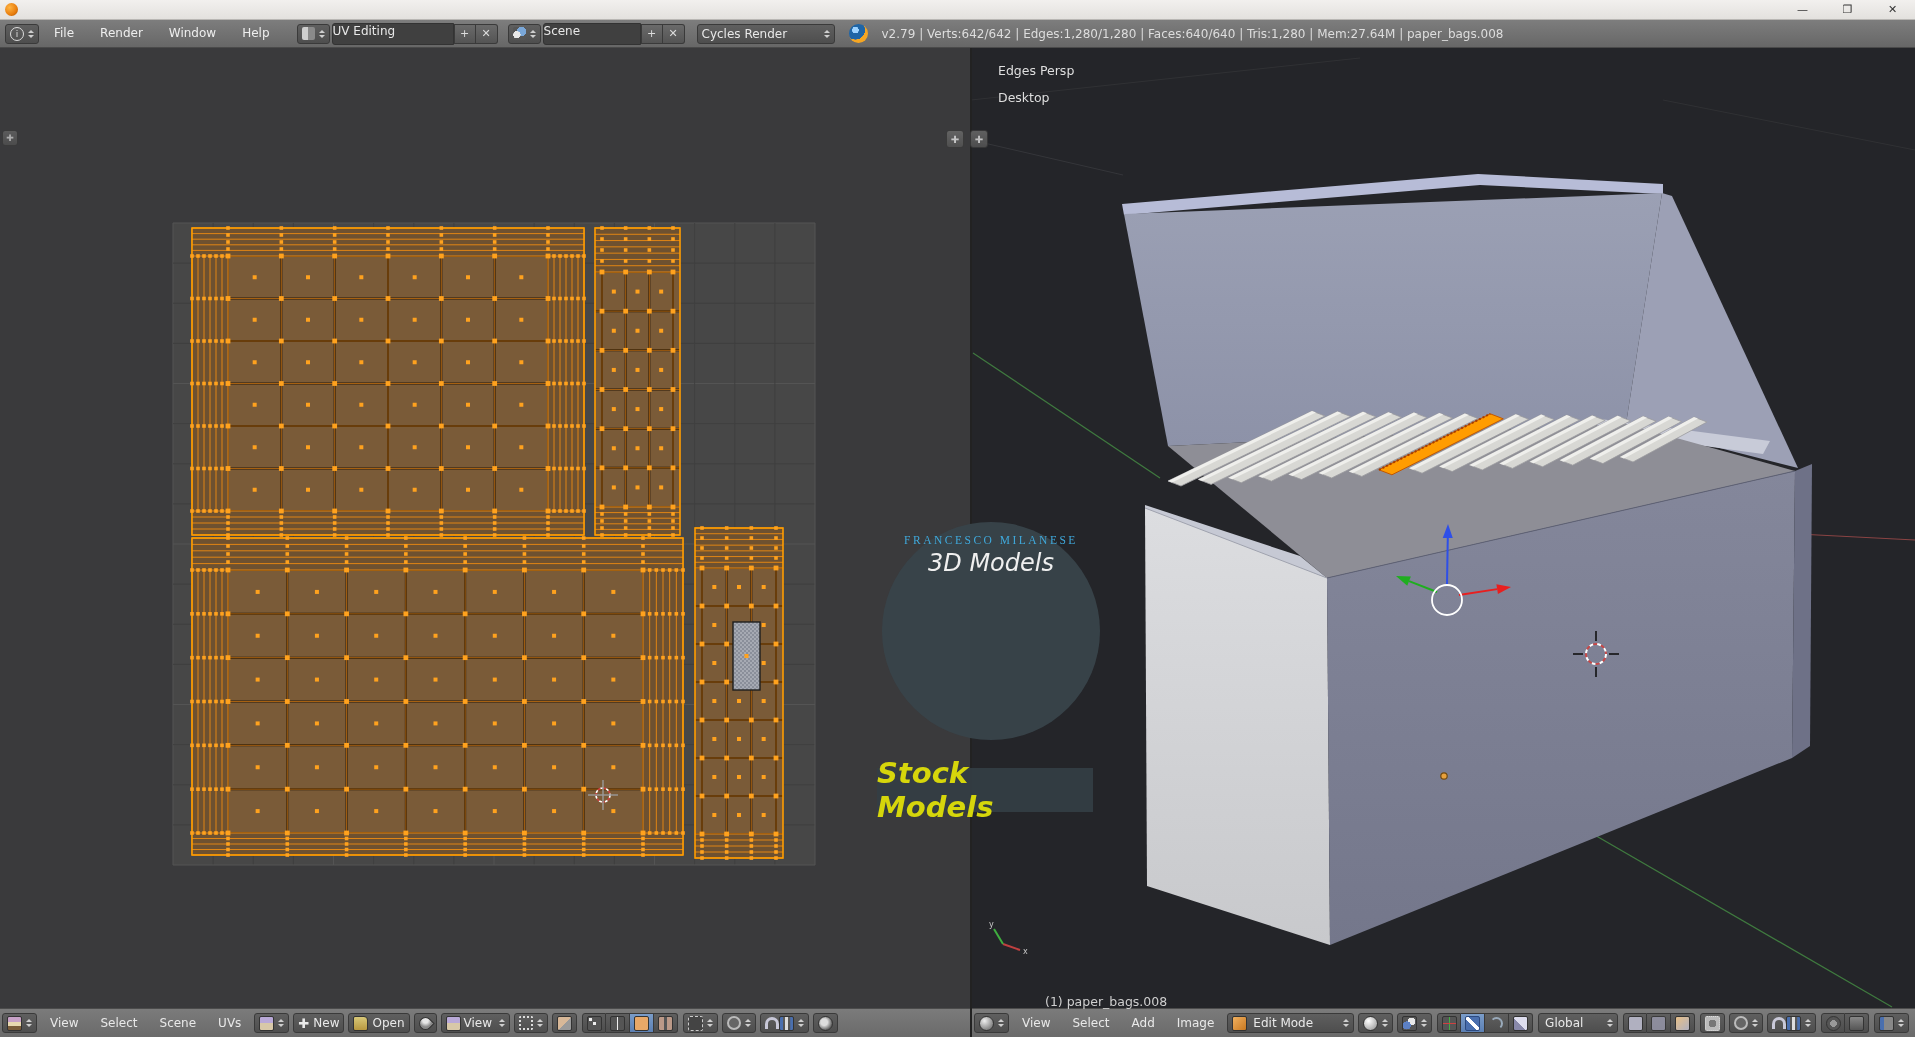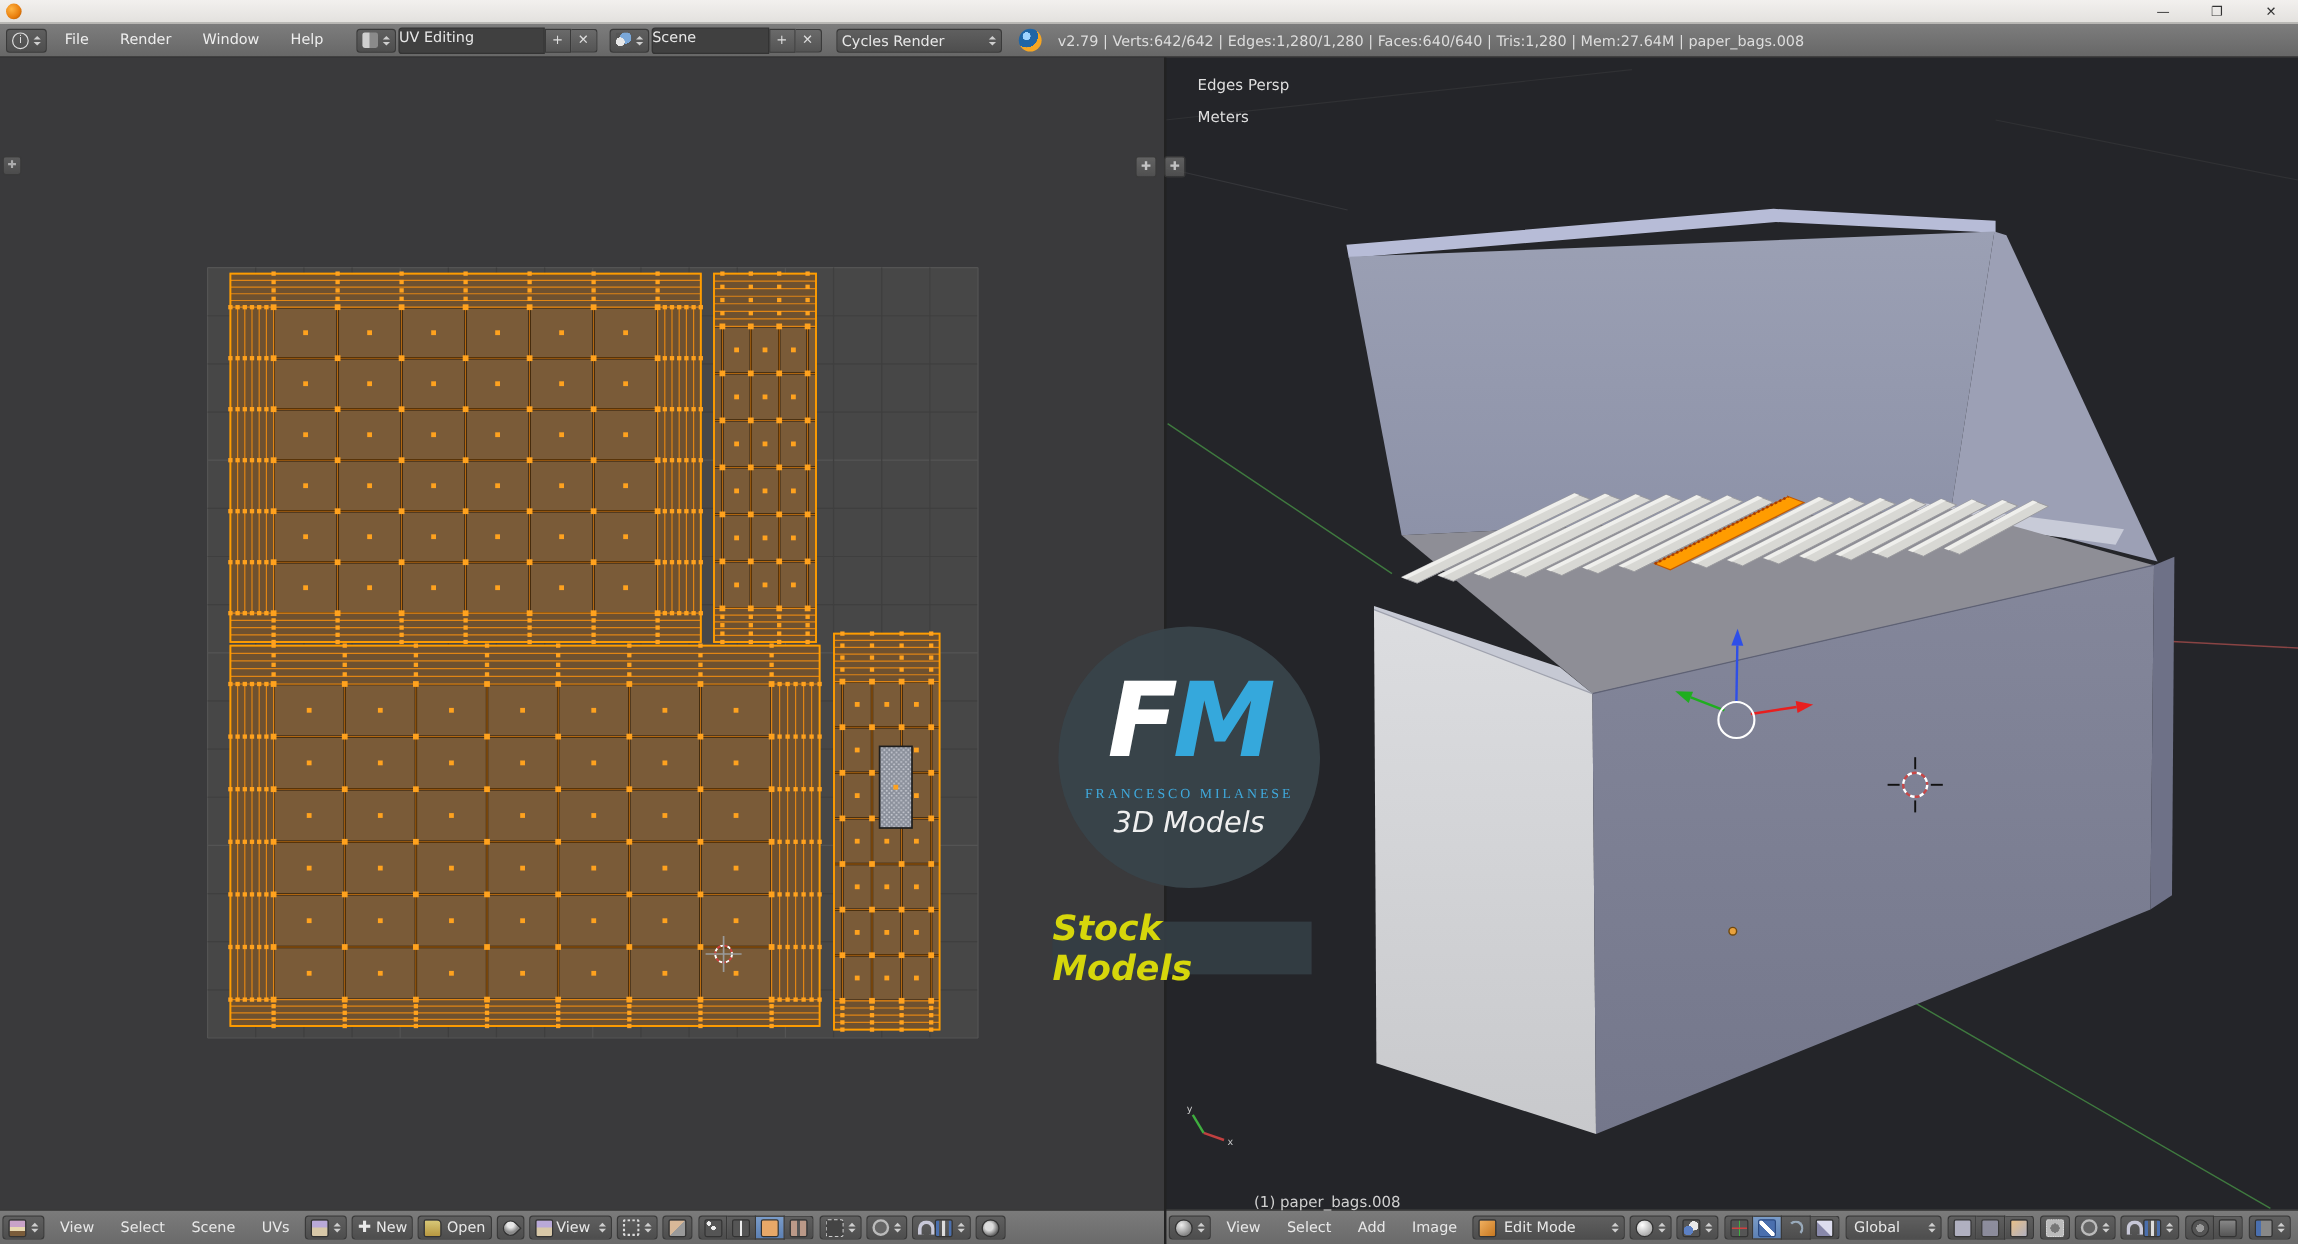--- a/index.html
+++ b/index.html
@@ -1162,31 +1162,30 @@
         <line x1="1609" y1="654" x2="1619" y2="654" stroke="#111" stroke-width="1.6"></line>
         <line x1="1003" y1="944" x2="1020" y2="950" stroke="#c04040" stroke-width="2"></line>
         <line x1="1003" y1="944" x2="994" y2="929" stroke="#3fae3f" stroke-width="2"></line>
         <text x="1023" y="954" fill="#c9c9c9" font-size="8">x</text>
         <text x="989" y="927" fill="#c9c9c9" font-size="8">y</text>
       </svg>
 </div>
 <div id="divider"></div>
 
 <span class="vplabel" id="lbl-persp" style="left: 998px; top: 63px;">Edges Persp</span>
-<span class="vplabel" id="lbl-units" style="left: 998px; top: 90px;">Meters</span>
+<span class="vplabel" id="lbl-units" style="left: 998px; top: 90px;">Desktop</span>
 <span class="vplabel" id="lbl-obj" style="color: rgb(207, 207, 207); left: 1045px; top: 994px;">(1) paper_bags.008</span>
 
 <div style="position:absolute;left:946px;top:130px;z-index:35;display:flex">
   <div class="sqbtn" style="border-radius:3px;width:18px;height:18px;font-size:10px;opacity:.85">✚</div>
   <div class="sqbtn" style="border-radius:3px;width:18px;height:18px;font-size:10px;margin-left:6px;opacity:.85">✚</div>
 </div>
 <div class="sqbtn" style="position:absolute;left:2px;top:130px;border-radius:3px;width:16px;height:16px;font-size:9px;opacity:.7;z-index:35">✚</div>
 
 <div id="logo">
-  <div id="fm"><span class="f">F</span><span class="m">M</span></div>
   <div id="fullname">FRANCESCO MILANESE</div>
   <div id="threed">3D Models</div>
 </div>
 <div id="stockband">
       <span>Stock Models</span>
     </div>
 
 <div class="footer" id="footer-uv">
       <div class="widget">
         <span class="icon13" style="background:linear-gradient(180deg,#c8a2c8 0 40%,#e8d8b0 41% 70%,#7a5c3a 71%);border:1px solid #333"></span>

